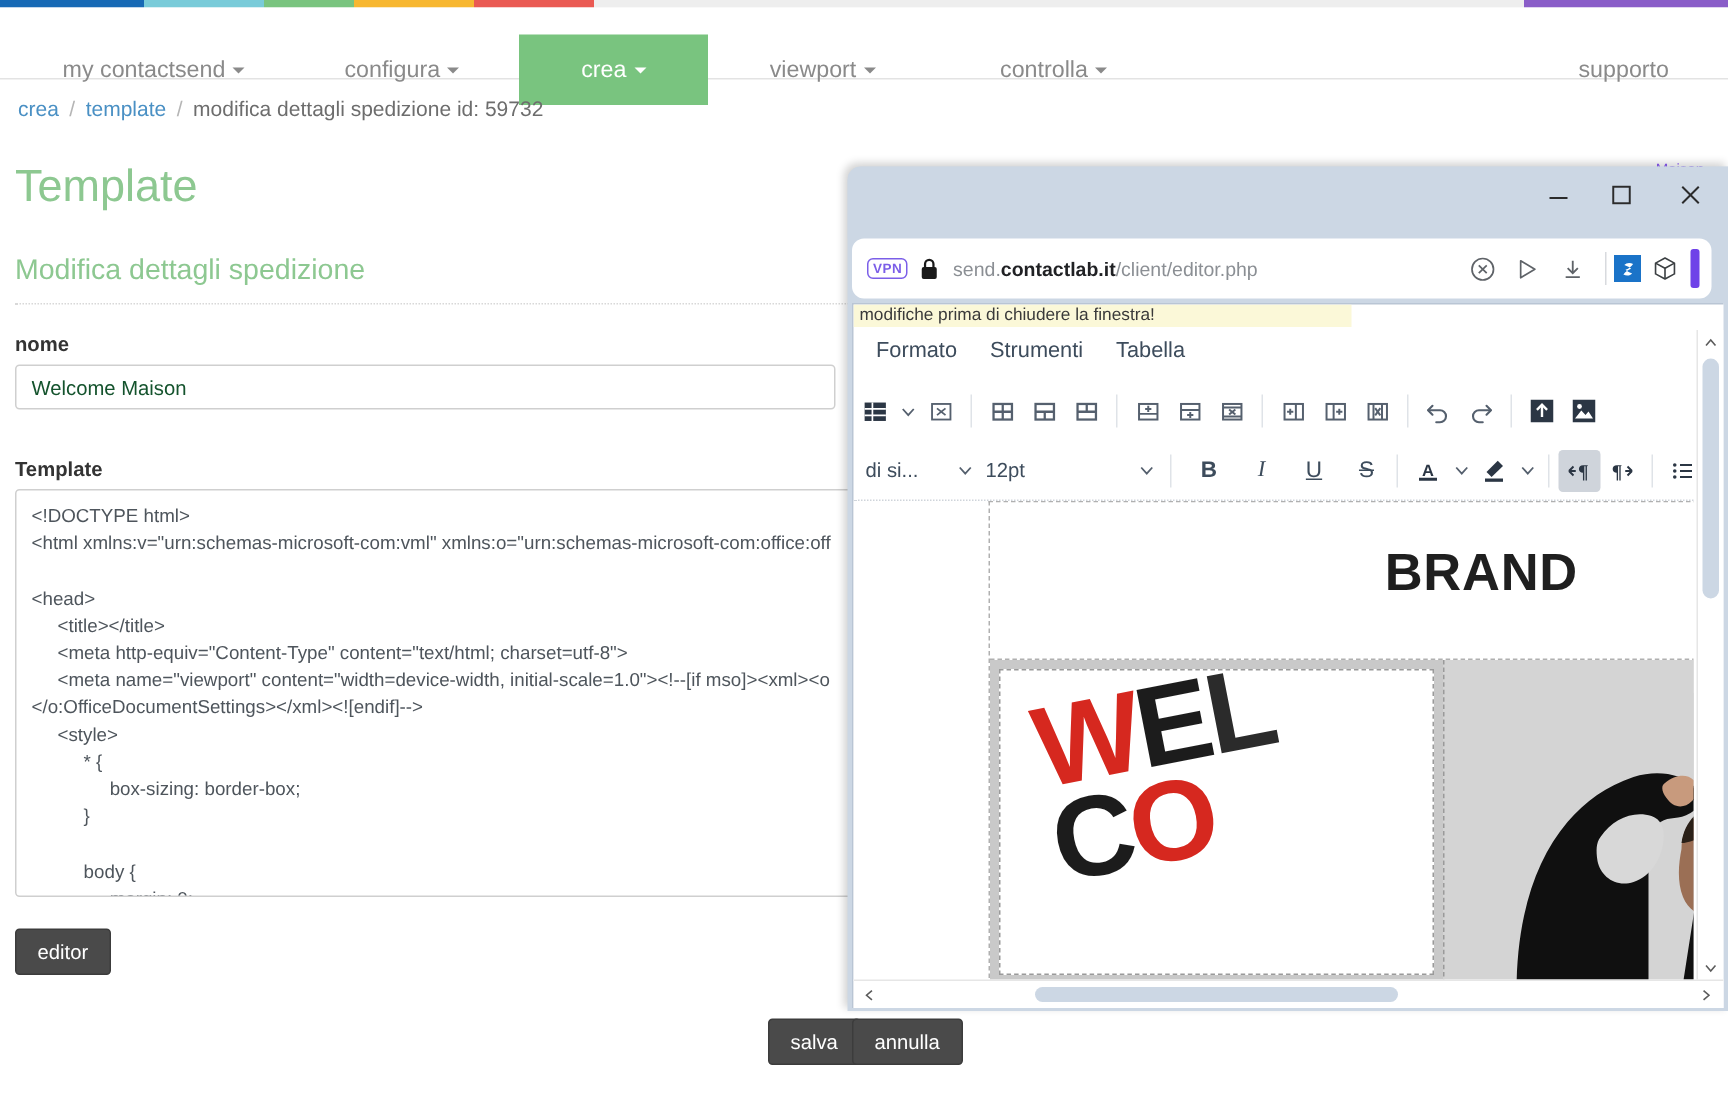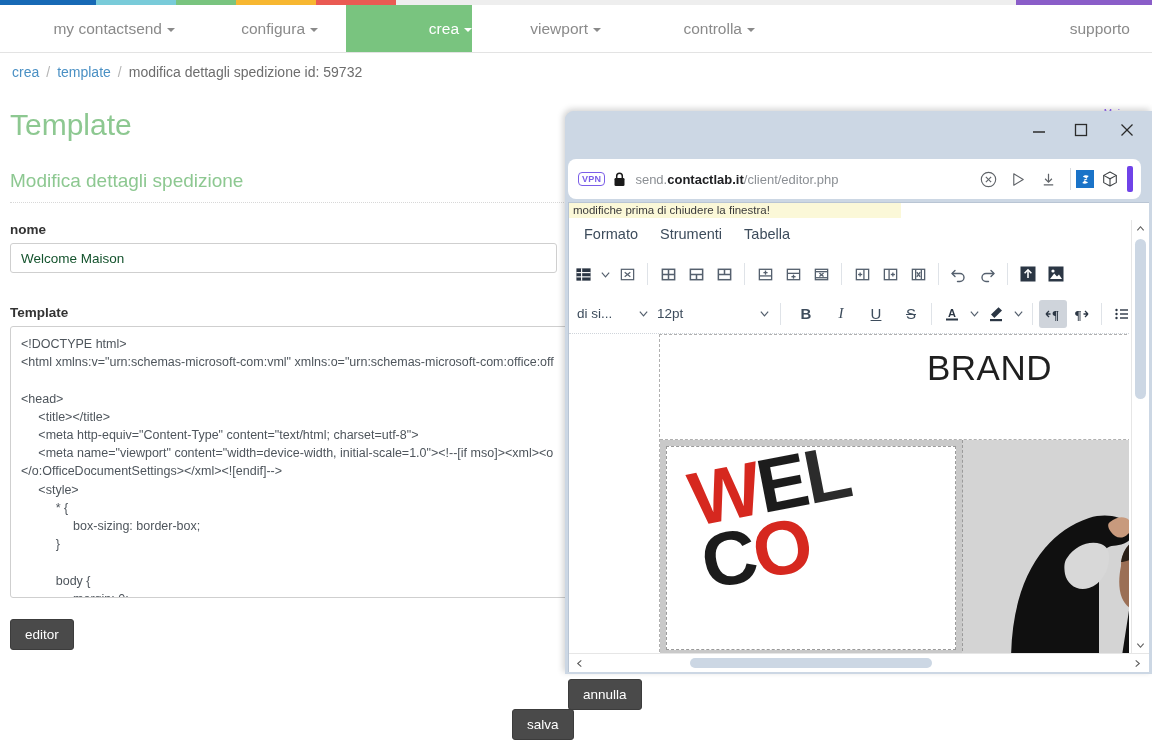--- a/index.html
+++ b/index.html
@@ -29,26 +29,26 @@
   
   .navbar {
     position: absolute;
     top: 5px; left: 0;
     width: 1152px; height: 47px;
     background: #ffffff;
     border-bottom: 1px solid #e3e3e3;
   }
   .navitem {
     position: absolute;
-    top: 0;
+    top: 18px;
     height: 47px;
     line-height: 47px;
     font-size: 15.5px;
     color: #8a8a8a;
-    text-align: right;
+    text-align: center;
     white-space: nowrap;
     cursor: pointer;
   }
   .navitem.active {
     background: #79c47f;
     color: #ffffff;
   }
   .caret {
     display: inline-block;
     width: 0; height: 0;
@@ -147,21 +147,21 @@
     color: #ffffff;
     border: 1px solid #3c3c3c;
     border-radius: 3px;
     font-family: "Liberation Sans", sans-serif;
     font-size: 13.5px;
     padding: 7px 14px;
     cursor: pointer;
     line-height: normal;
   }
   .btn-editor { top: 619px; left: 10px; }
-  .btn-salva  { top: 679px; left: 512px; margin-top: 30px; }
+  .btn-salva  { top: 679px; left: 512px; }
   .btn-annulla{ top: 679px; left: 568px; }
 
   
   .popup {
     position: absolute;
     top: 111px; left: 565px;
     width: 587px; height: 563px;
     background: #ccd7e4;
     border-radius: 9px 0 0 0;
     box-shadow: -2px -2px 6px rgba(0,0,0,0.18);
@@ -357,21 +357,21 @@
     background: #ffffff;
   }
   .brand {
     position: absolute;
     right: 104px; top: 11px;
     text-align: center;
     line-height: 1;
     color: #1f1f1f;
   }
   .brand .l1 { font-size: 30px; letter-spacing: 0.5px; }
-  .brand .l2 { font-size: 35px; font-weight: normal; letter-spacing: 0.5px; margin-top: 4px; }
+  .brand .l2 { font-size: 35px; font-weight: bold; letter-spacing: 0.5px; margin-top: 18px; }
   .mail-body {
     position: relative;
     height: 216px;
     background: #c9c9c9;
     display: flex;
   }
   .cell-left {
     width: 302px;
     background: #c9c9c9;
     padding: 6px;

